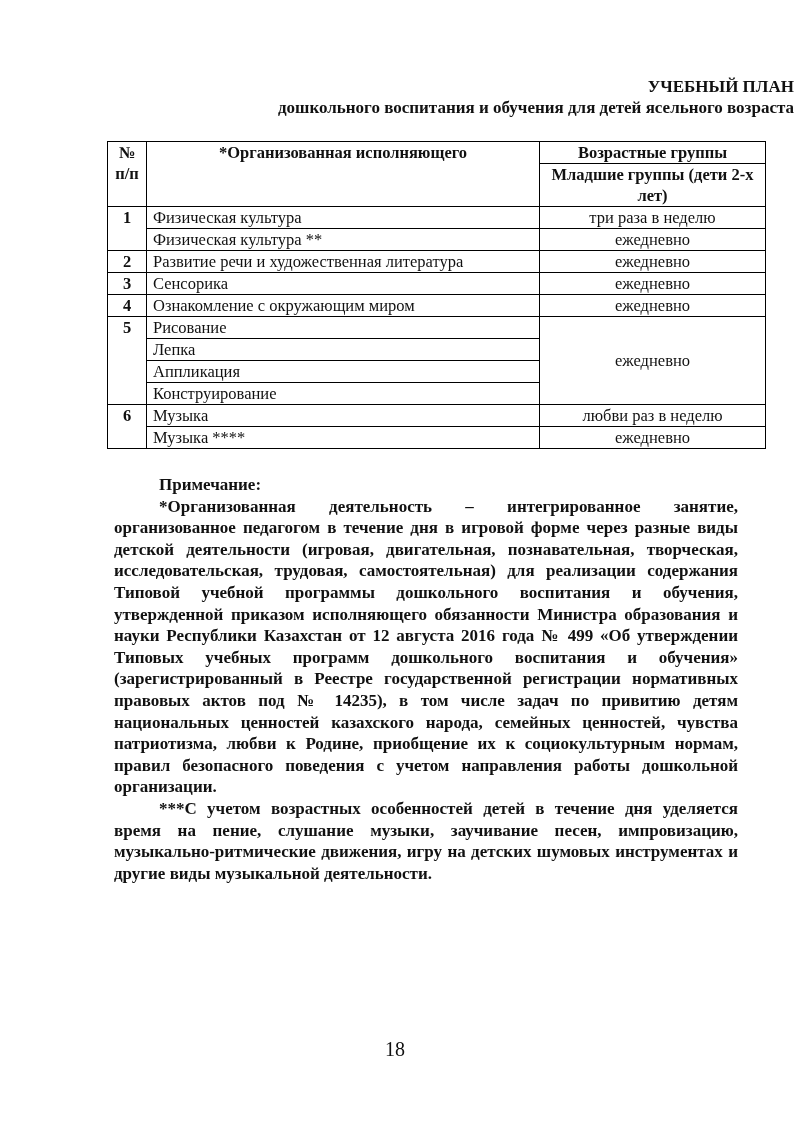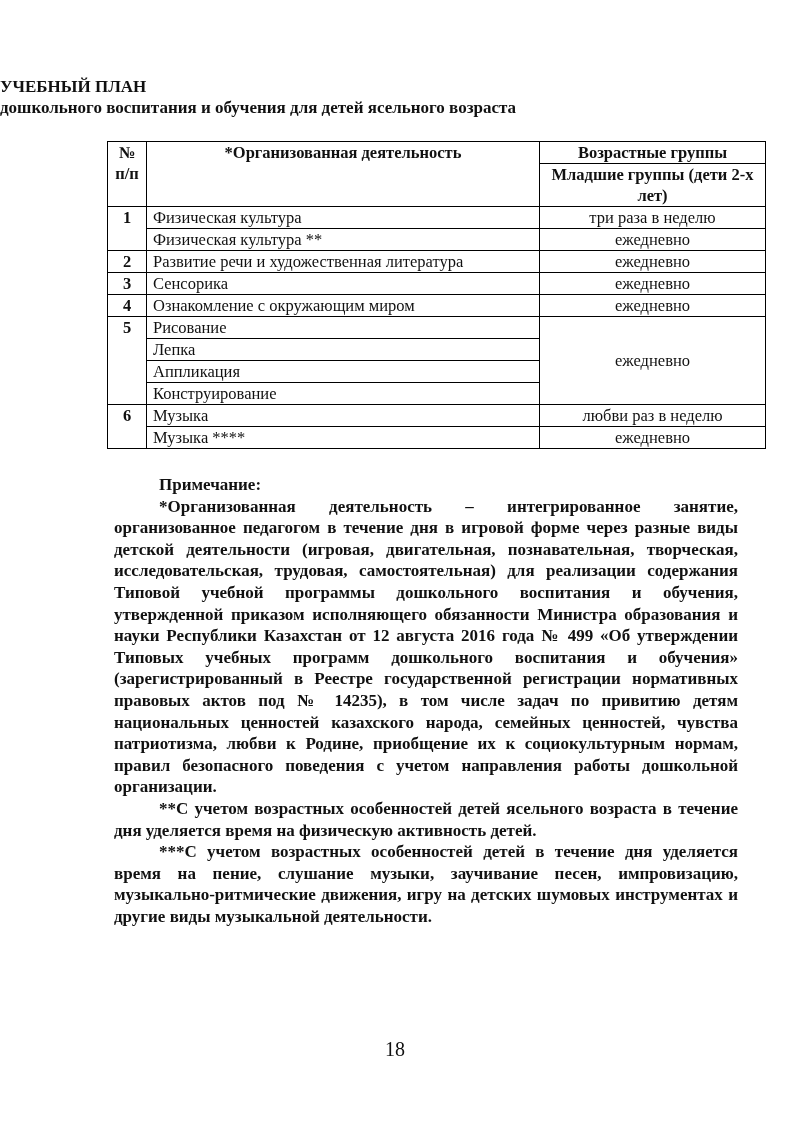--- a/index.html
+++ b/index.html
@@ -1,18 +1,18 @@
 <!DOCTYPE html>
 <html><head>
 <meta charset="utf-8">
 <style>
   html, body { margin: 0; padding: 0; background: #ffffff; }
   body { width: 794px; height: 1123px; position: relative; overflow: hidden;
          font-family: "Liberation Serif", "DejaVu Serif", serif; color: #111; }
-  .title { position: absolute; left: 0; width: 794px; text-align: left; font-weight: bold; font-size: 17px; }
+  .title { position: absolute; left: 0; width: 794px; text-align: right; font-weight: bold; font-size: 17px; }
   #t1 { top: 77px; }
   #t2 { top: 98px; }
   table.plan { position: absolute; left: 107px; top: 141px; width: 659px;
                border-collapse: collapse; font-size: 16.5px; }
   table.plan td, table.plan th { border: 1px solid #000; padding: 0 6px; line-height: 21px; height: 21px; vertical-align: top; }
   table.plan th { font-weight: bold; text-align: center; }
   .c-num { width: 26px; text-align: center; font-weight: bold; }
   .c-act { width: 380px; text-align: left; }
   .c-freq { text-align: center; }
   .vmid { vertical-align: middle !important; }
@@ -23,21 +23,21 @@
 </head>
 <body>
 
 <div id="t1" class="title">УЧЕБНЫЙ ПЛАН</div>
 <div id="t2" class="title">дошкольного воспитания и обучения для детей ясельного возраста</div>
 
 <table class="plan">
   <tbody>
       <tr>
     <th class="c-num" rowspan="2">№ п/п</th>
-    <th class="c-act" rowspan="2">*Организованная деятельность</th>
+    <th class="c-act" rowspan="2">*Организованная исполняющего</th>
     <th class="c-freq">Возрастные группы</th>
   </tr>
   <tr>
     <th class="c-freq" style="height:42px;">Младшие группы (дети 2-х лет)</th>
   </tr>
   <tr>
     <td class="c-num" rowspan="2">1</td>
     <td class="c-act">Физическая культура</td>
     <td class="c-freq">три раза в неделю</td>
   </tr>
@@ -82,17 +82,16 @@
   <tr>
     <td class="c-act">Музыка ****</td>
     <td class="c-freq">ежедневно</td>
   </tr>
 </tbody>
   </table>
 
 <div class="note" style="top:474px;">
   <p>Примечание:</p>
   <p>*Организованная деятельность – интегрированное занятие, организованное педагогом в течение дня в игровой форме через разные виды детской деятельности (игровая, двигательная, познавательная, творческая, исследовательская, трудовая, самостоятельная) для реализации содержания Типовой учебной программы дошкольного воспитания и обучения, утвержденной приказом исполняющего обязанности Министра образования и науки Республики Казахстан от 12 августа 2016 года № 499 «Об утверждении Типовых учебных программ дошкольного воспитания и обучения» (зарегистрированный в Реестре государственной регистрации нормативных правовых актов под № 14235), в том числе задач по привитию детям национальных ценностей казахского народа, семейных ценностей, чувства патриотизма, любви к Родине, приобщение их к социокультурным нормам, правил безопасного поведения с учетом направления работы дошкольной организации.</p>
-  <p>**С учетом возрастных особенностей детей ясельного возраста в течение дня уделяется время на физическую активность детей.</p>
   <p>***С учетом возрастных особенностей детей в течение дня уделяется время на пение, слушание музыки, заучивание песен, импровизацию, музыкально-ритмические движения, игру на детских шумовых инструментах и другие виды музыкальной деятельности.</p>
 </div>
 
 <div class="pageno">18</div>
 
 </body></html>

